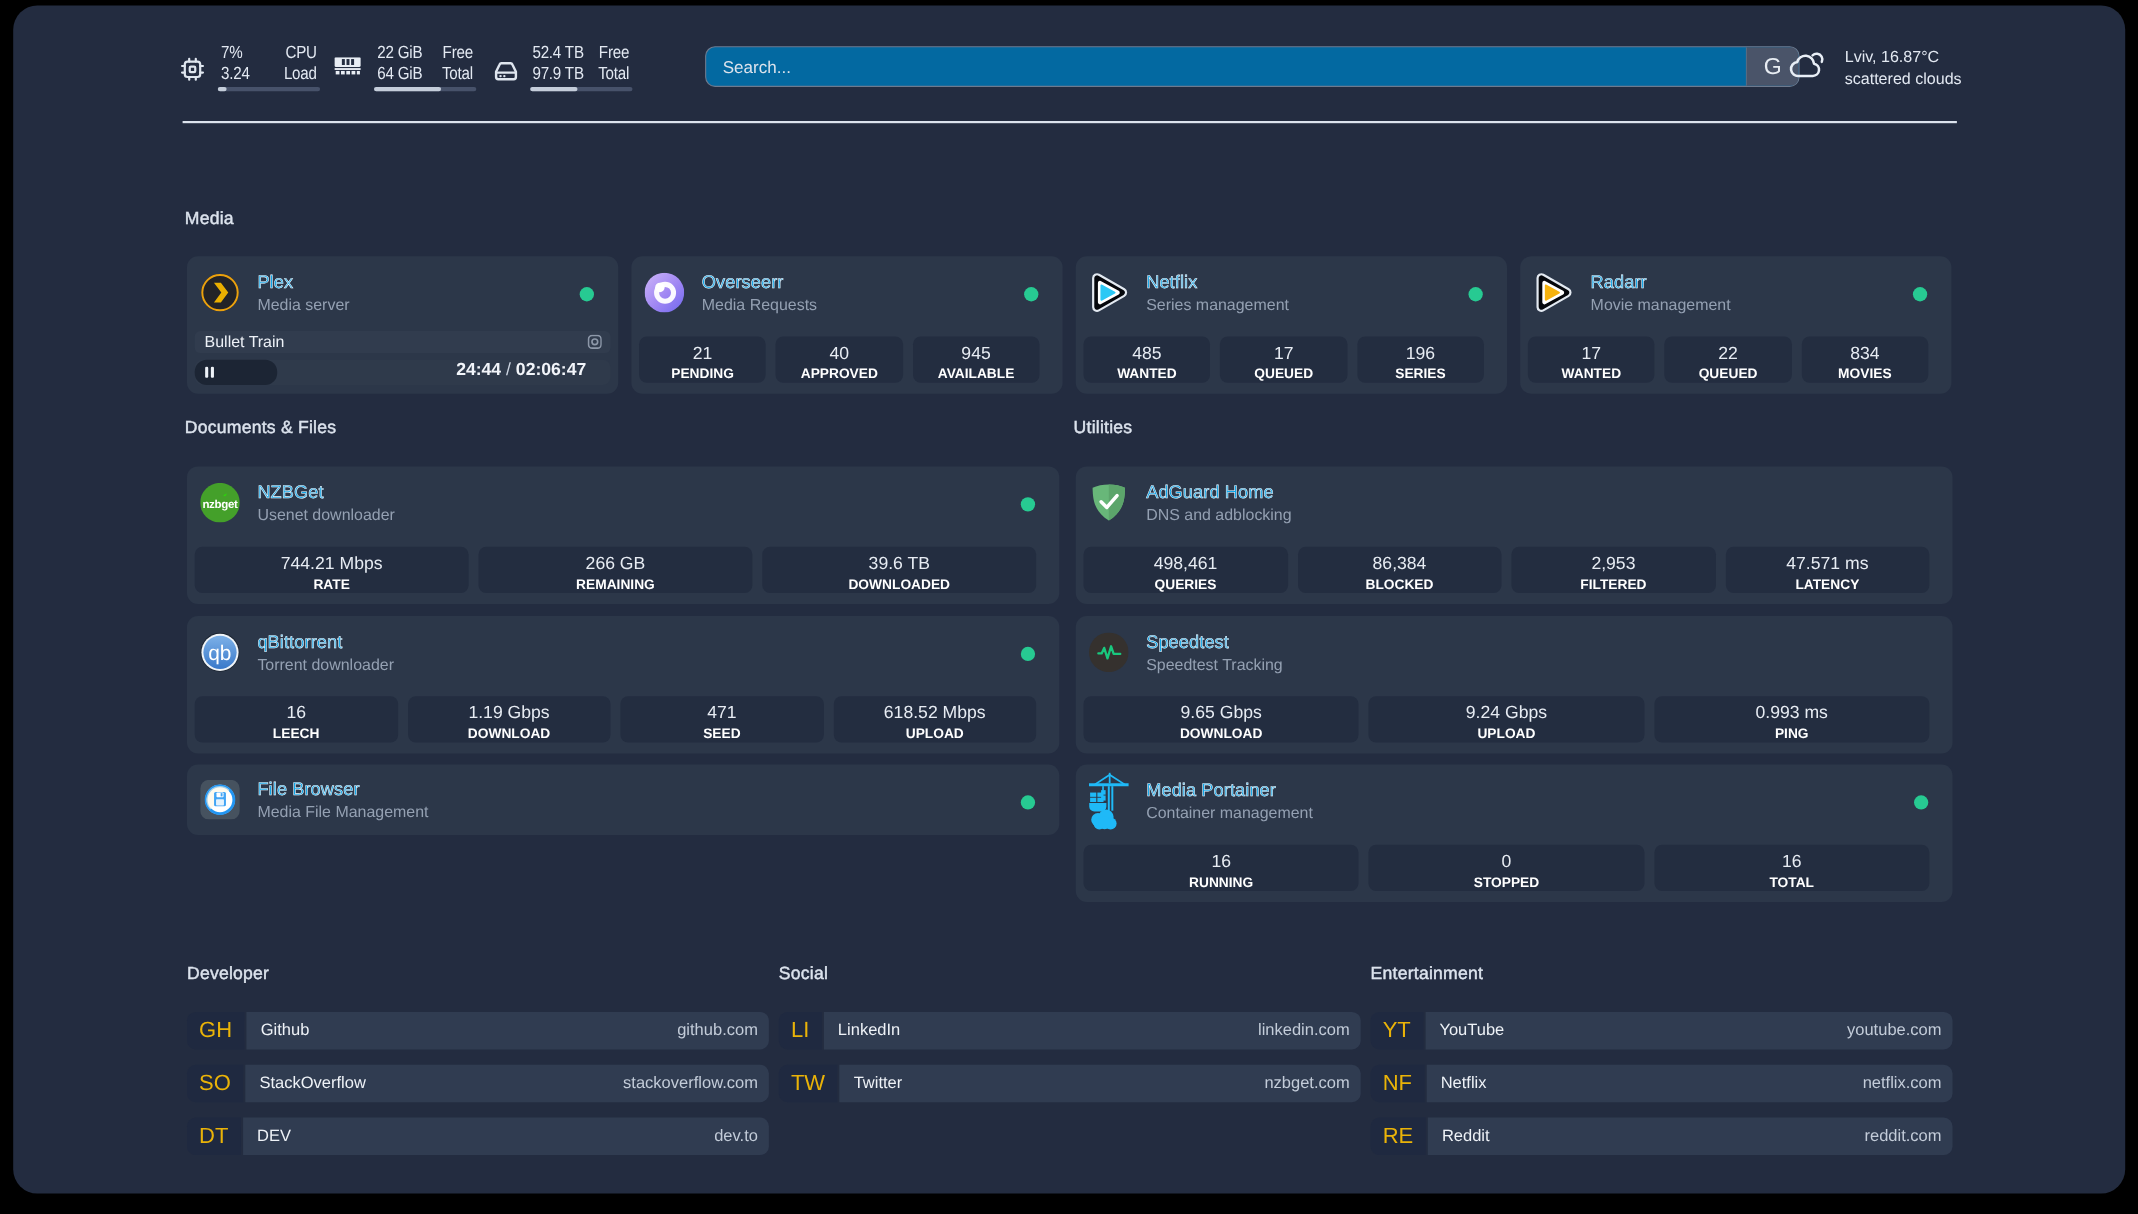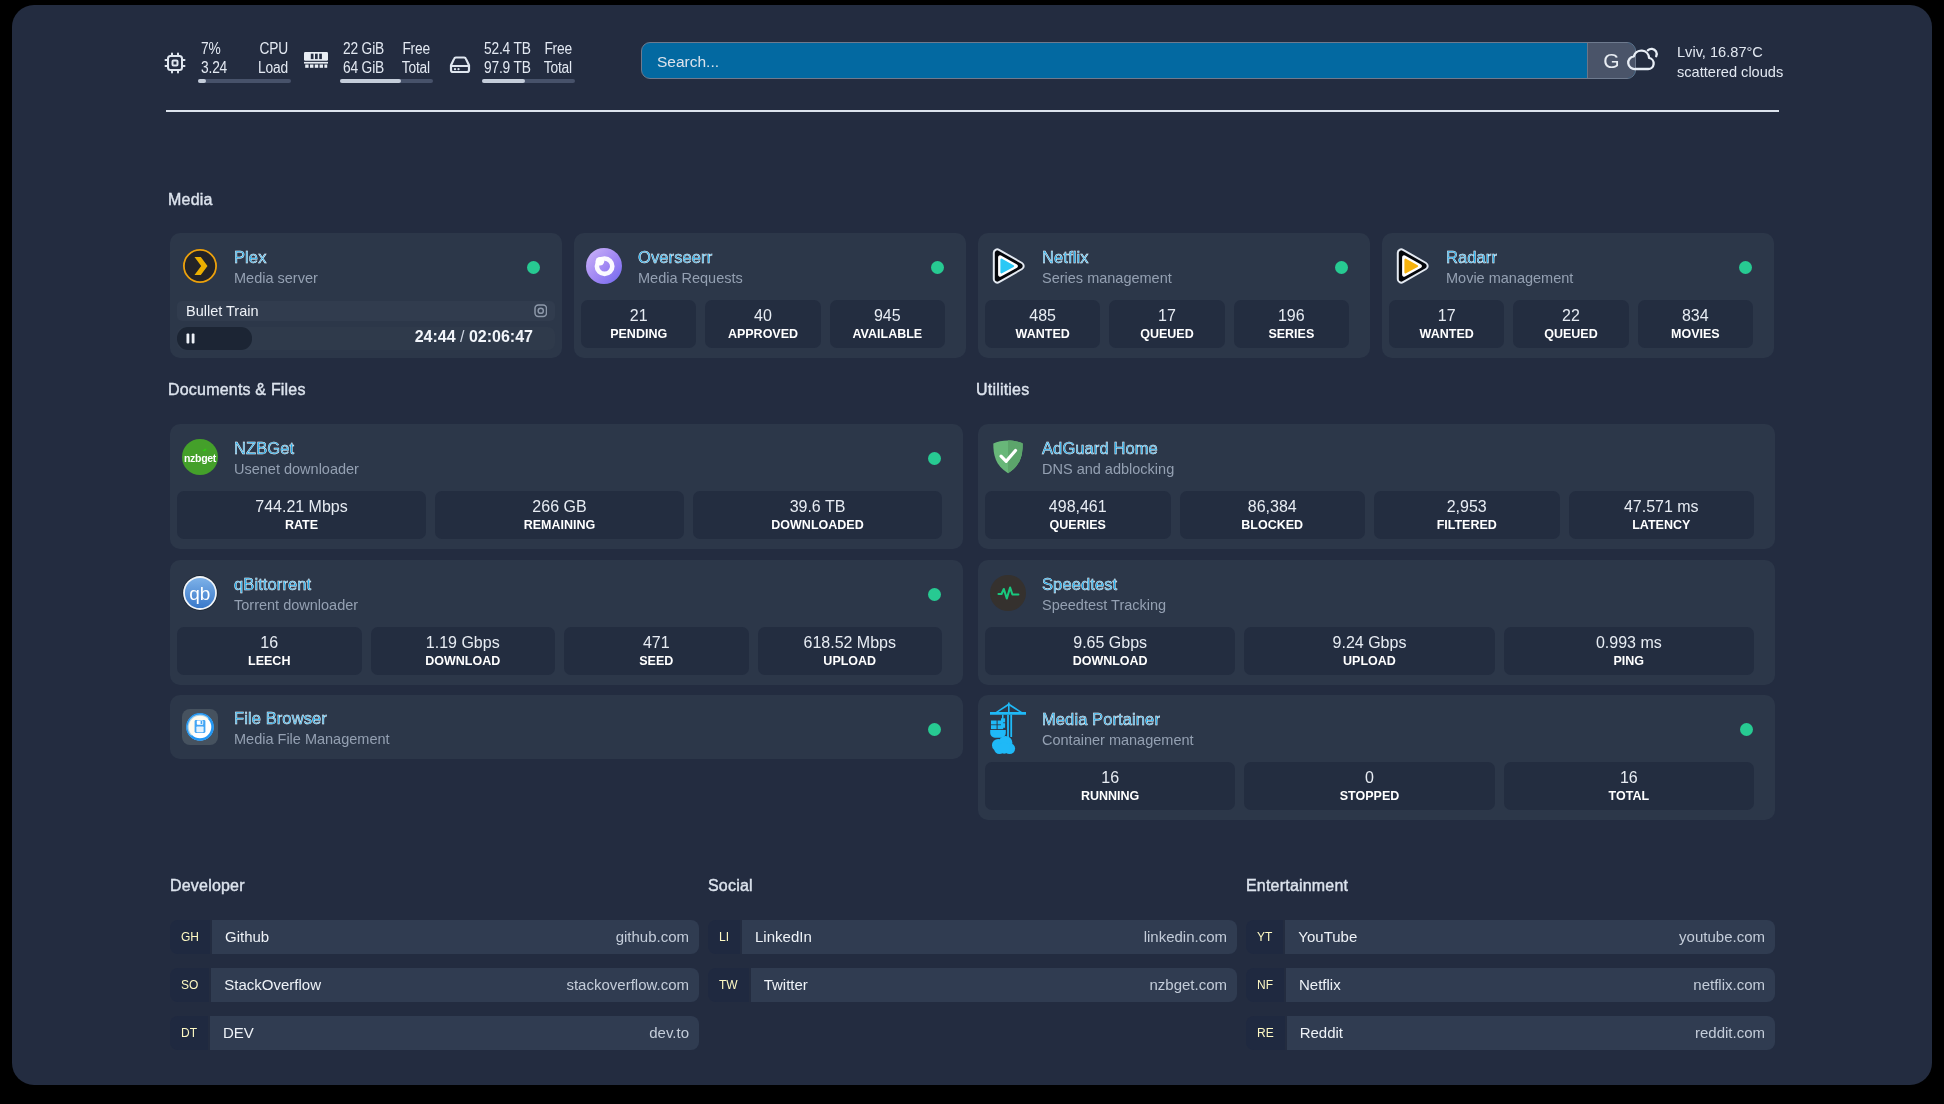--- a/index.html
+++ b/index.html
@@ -34,43 +34,43 @@
   
   .card { position:absolute; background:#2c3749; border-radius:10px; }
   .cicon { position:absolute; left:12px; top:15px; width:36px; height:36px; }
   .ctitle { position:absolute; left:64px; top:14px; font-size:16.5px; line-height:21px;
     color:#0ea5e9; font-weight:400; -webkit-text-stroke:.5px #f1f5fa; letter-spacing:.1px; }
   .csub { position:absolute; left:64px; top:36px; font-size:14.5px; line-height:19px;
     color:#94a0b2; }
   .dot { position:absolute; right:22px; top:28px; width:13px; height:13px;
     border-radius:50%; background:#27ca92; }
   .stats { position:absolute; left:7px; right:21px; top:67px; height:48px;
-    display:flex; gap:9px; }
+    display:flex; gap:9px;align-items:flex-end; }
   .stat { flex:1; background:#232d40; border-radius:7px; text-align:center;
     color:#e7ecf3; overflow:hidden; }
   .stat .v { margin-top:5px; font-size:16px; line-height:21px; font-weight:400; }
   .stat .l { font-size:12.5px; line-height:16px; font-weight:700; color:#fff;
     letter-spacing:0; }
 
   
   .prow1 { position:absolute; left:7px; right:7px; top:68px; height:20px;
     background:#313c4e; border-radius:5px; color:#edf1f7; font-size:15px; }
   .prow1 span { position:absolute; left:9px; top:0px; line-height:20px; font-size:14.5px; }
   .prow2 { position:absolute; left:7px; right:7px; top:94px; height:23px;
     background:#2f3a4b; border-radius:7px; }
   .prow2 .fill { position:absolute; left:0; top:0; width:75px; height:23px;
     background:#1c2534; border-radius:11px; }
   .prow2 .time { position:absolute; right:22px; top:1px; font-size:16px;
     font-weight:700; color:#f2f5fa; }
   .prow2 .time .sl { font-weight:400; color:#cdd5e1; }
 
   
   .bm { position:absolute; height:34px; display:flex; }
-  .bm .ab { background:#1f2940; border-radius:8px 0 0 8px; color:#fef9c3;
-    font-size:12px; display:flex; align-items:center; justify-content:center;
+  .bm .ab { background:#1f2940; border-radius:8px 0 0 8px; color:#eab308;
+    font-size:20px; display:flex; align-items:center; justify-content:center;
     padding:0 11px; }
   .bm .bbar { flex:1; margin-left:2px; background:#303c51; border-radius:0 8px 8px 0;
     position:relative; }
   .bm .nm { position:absolute; left:13px; top:8px; font-size:15px; color:#eef2f7; }
   .bm .url { position:absolute; right:10px; top:8px; font-size:15px; color:#c3ccd9; }
 </style>
 </head>
 <body>
 <div class="page">
 

